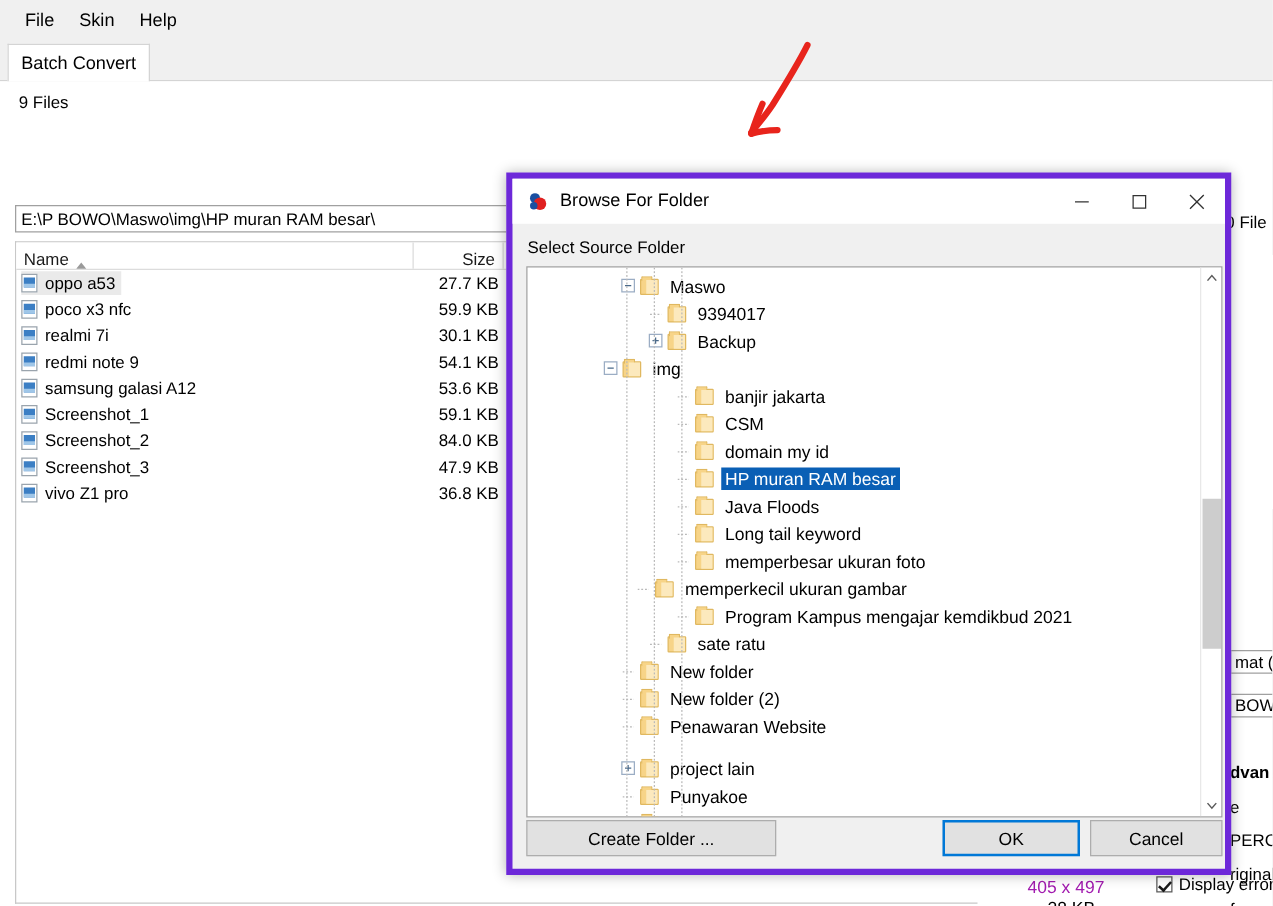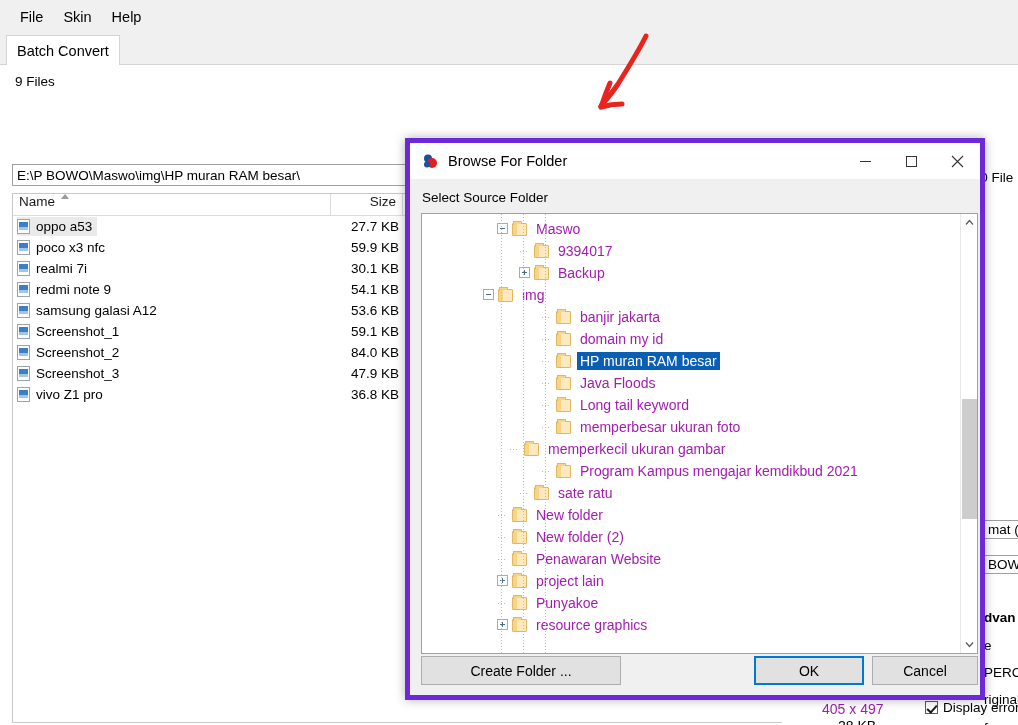--- a/index.html
+++ b/index.html
@@ -80,21 +80,21 @@
   
   .filelist {
     position: absolute; left: 12px; top: 128px; width: 770px; height: 530px;
     background: #fff; border: 1px solid #c8c8c8; border-right: none;
   }
   .fl-header {
     position: relative; height: 22px; background: #fff;
     border-bottom: 1px solid #dcdcdc;
   }
   .fl-col {
-    position: absolute; top: 0; height: 21px; display: flex; align-items: flex-start;
+    position: absolute; top: 0; height: 21px; display: flex; align-items: flex-end;
     font-size: 13.5px; color: #1a1a1a; border-right: 1px solid #dcdcdc;
     padding: 0 6px; cursor: default; white-space: nowrap;
   }
   .fl-col.num { justify-content: flex-end; }
   #col-name  { left: 0px;   width: 318px; }
   #col-size  { left: 318px; width: 72px; }
   #col-img   { left: 390px; width: 145px; }
   #col-date  { left: 535px; width: 235px; border-right: none; color: #cfcfcf; }
   .sort-caret {
     margin-left: 6px; width: 0; height: 0;
@@ -222,21 +222,21 @@
   }
   .folder::before {
     content: ""; position: absolute; left: 0; top: -3px; width: 7px; height: 3px;
     background: #f7d488; border: 1px solid #e0b860; border-bottom: none;
     border-radius: 1px 1px 0 0;
   }
   .folder::after {
     content: ""; position: absolute; left: 4px; top: 0; right: 0; bottom: 0;
     background: #fce9bd;
   }
-  .tlabel { padding: 1px 3px; color: #a21caf; }
+  .tlabel { padding: 1px 3px; color: #000000; }
   .tnode.sel .tlabel { background: #0a5fb5; color: #fff; }
 
   
   .guide {
     position: absolute; top: 0; bottom: 0; width: 1px;
     background-image: linear-gradient(to bottom, #b9b9b9 50%, transparent 50%);
     background-size: 1px 3px;
   }
   .elbow {
     position: absolute; width: 9px; height: 1px; top: 11px;
@@ -537,20 +537,27 @@
               <span class="elbow" style="left: 4px;"></span>
             </span>
             <span class="folder"></span>
             <span class="tlabel">banjir jakarta</span>
           </div>
           <div class="tnode" style="padding-left: 116px;">
             <span class="tw">
               <span class="elbow" style="left: 4px;"></span>
             </span>
             <span class="folder"></span>
+            <span class="tlabel">CSM</span>
+          </div>
+          <div class="tnode" style="padding-left: 116px;">
+            <span class="tw">
+              <span class="elbow" style="left: 4px;"></span>
+            </span>
+            <span class="folder"></span>
             <span class="tlabel">domain my id</span>
           </div>
           <div class="tnode sel" style="padding-left: 116px;">
             <span class="tw">
               <span class="elbow" style="left: 4px;"></span>
             </span>
             <span class="folder"></span>
             <span class="tlabel">HP muran RAM besar</span>
           </div>
           <div class="tnode" style="padding-left: 116px;">
@@ -609,21 +616,21 @@
             <span class="folder"></span>
             <span class="tlabel">New folder (2)</span>
           </div>
           <div class="tnode" style="padding-left: 72px;">
             <span class="tw">
               <span class="elbow" style="left: 4px;"></span>
             </span>
             <span class="folder"></span>
             <span class="tlabel">Penawaran Website</span>
           </div>
-          <div class="tnode" style="padding-left: 72px;">
+          <div class="tnode" style="padding-left: 72px; margin-top: 12px;">
             <span class="tw">
               <span class="tbox plus"></span>
             </span>
             <span class="folder"></span>
             <span class="tlabel">project lain</span>
           </div>
           <div class="tnode" style="padding-left: 72px;">
             <span class="tw">
               <span class="elbow" style="left: 4px;"></span>
             </span>

